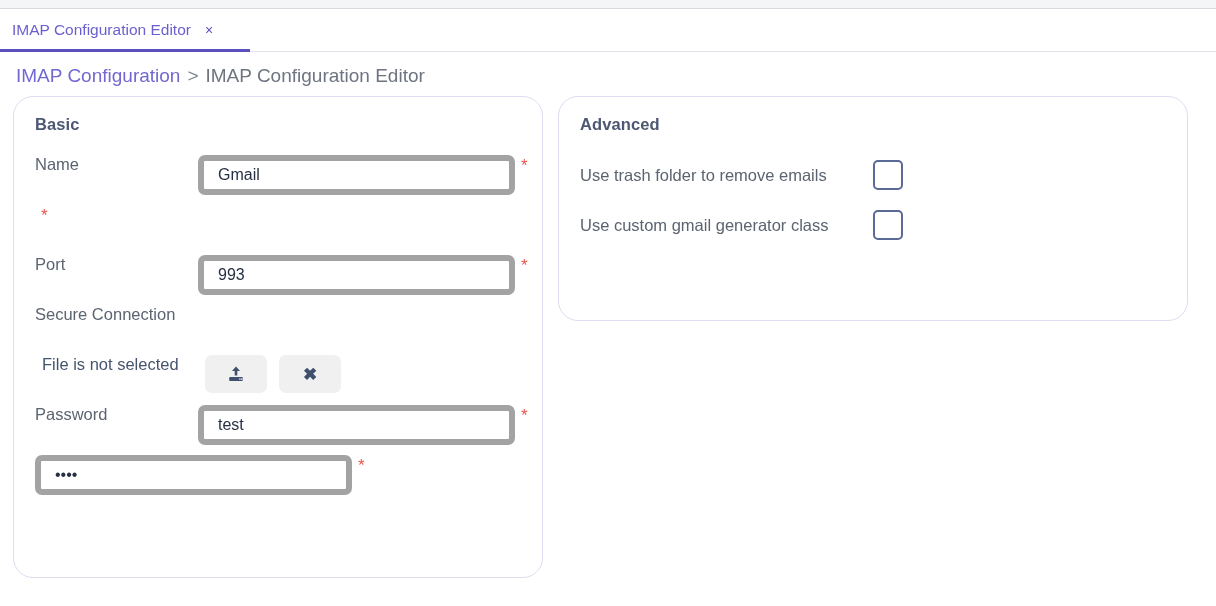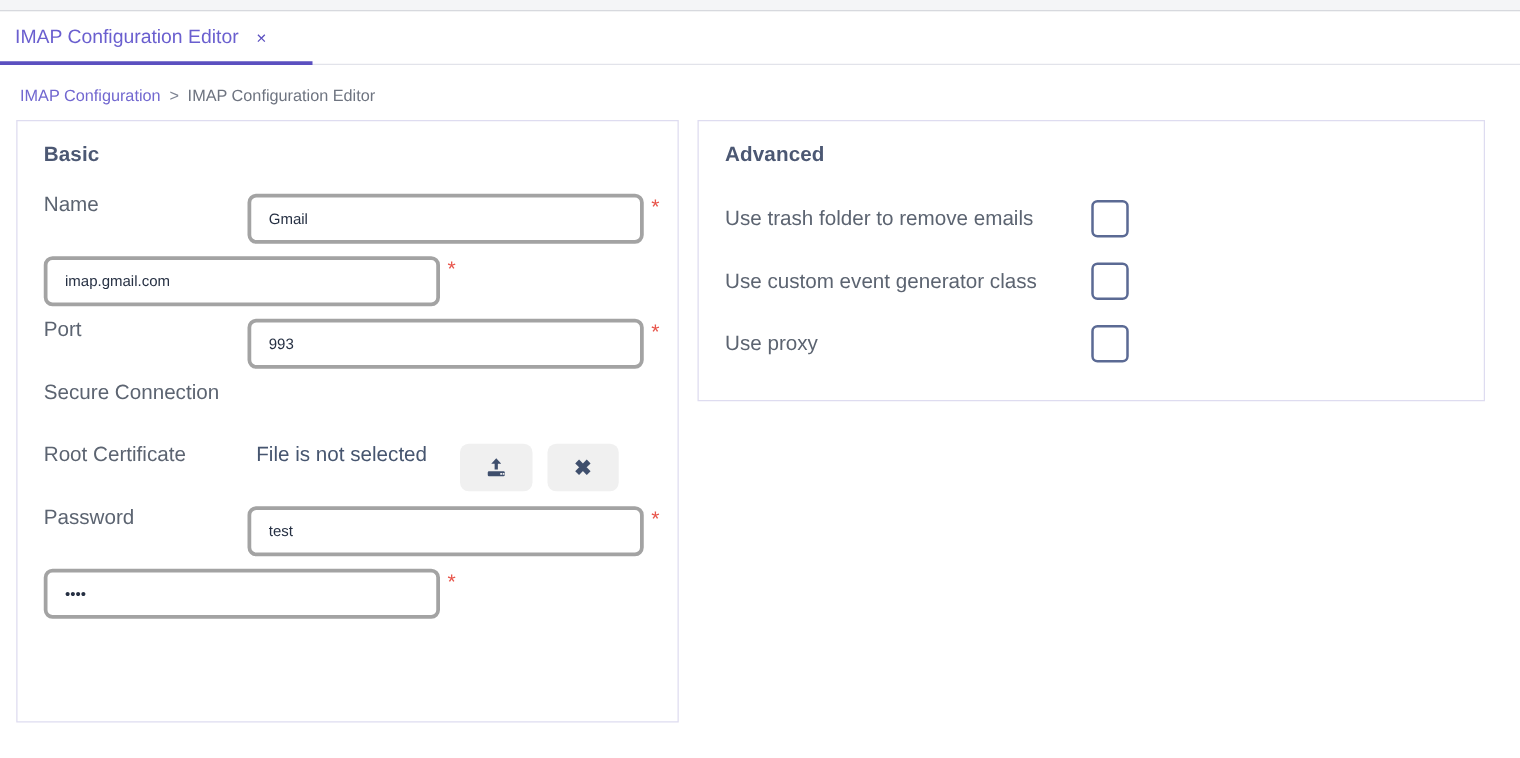--- a/index.html
+++ b/index.html
@@ -47,33 +47,33 @@
     line-height: 1;
     font-family: "Liberation Sans", sans-serif;
     cursor: pointer;
   }
 
   
   #breadcrumb {
     position: absolute; left: 16px; top: 62px;
     height: 28px;
     display: flex; align-items: center;
-    font-size: 13px;
+    font-size: 19px;
     white-space: nowrap;
   }
   .crumb-link { color: #7268d0; cursor: pointer; }
   .crumb-sep  { color: #7f8594; margin: 0 7px; }
   .crumb-cur  { color: #6e7480; }
 
   
   .panel {
     position: absolute;
     background: #ffffff;
     border: 1px solid #dedcf0;
-    border-radius: 0;
+    border-radius: 20px;
   }
   #panel-basic    { left: 13px;  top: 96px; width: 530px; height: 482px; }
   #panel-advanced { left: 558px; top: 96px; width: 630px; height: 225px; }
 
   .panel-title {
     position: absolute; left: 21px; top: 18px;
     font-size: 16.5px;
     font-weight: bold;
     color: #4c5873;
     letter-spacing: .1px;
@@ -91,24 +91,24 @@
   .flabel {
     font-size: 16.5px;
     color: #5c6471;
     width: 163px;
     flex: 0 0 163px;
     white-space: nowrap;
   }
   .finput {
     width: 317px;
     height: 40px;
-    border: 3px solid #a3a3a3;
+    border: 6px solid #a3a3a3;
     border-radius: 7px;
     background: #fff;
-    font-size: 12px;
+    font-size: 16px;
     color: #263043;
     padding: 0 14px;
     font-family: "Liberation Sans", "DejaVu Sans", sans-serif;
     outline: none;
   }
   .req {
     color: #e8564c;
     font-size: 17px;
     line-height: 1;
     margin-left: 6px;
@@ -213,36 +213,34 @@
 <div class="panel" id="panel-basic">
   <div class="panel-title">Basic</div>
 
   <div class="frow" style="top:58px">
     <span class="flabel">Name</span>
     <input class="finput" value="Gmail" style="">
     <span class="req">*</span>
   </div>
 
   <div class="frow" style="top:108px">
-    <input class="finput" value="imap.gmail.com" style="">
     <span class="req">*</span>
   </div>
 
   <div class="frow" style="top:158px">
     <span class="flabel">Port</span>
     <input class="finput" value="993" style="">
     <span class="req">*</span>
   </div>
 
   <div class="frow" style="top:208px">
     <span class="flabel">Secure Connection</span>
   </div>
 
   <div class="frow" style="top:258px; width:460px;">
-    <span class="flabel">Root Certificate</span>
     <span class="file-status">File is not selected</span>
     <button class="icon-btn">
       <svg width="18" height="18" viewBox="0 0 18 18">
         <path d="M9 1.5 L13 6 H10.3 V10.5 H7.7 V6 H5 Z" fill="#3f4f6d"></path>
         <rect x="2.2" y="12" width="13.6" height="4" rx="1" fill="#3f4f6d"></rect>
         <rect x="12.2" y="13.4" width="1.4" height="1.4" fill="#f0f0f0"></rect>
         <rect x="14.1" y="13.4" width="1.4" height="1.4" fill="#f0f0f0"></rect>
       </svg>
     </button>
     <button class="icon-btn">
@@ -265,21 +263,17 @@
 
 <div class="panel" id="panel-advanced">
   <div class="panel-title">Advanced</div>
 
   <div class="arow" style="top:58px">
     <span class="alabel">Use trash folder to remove emails</span>
     <input type="checkbox" class="cbox" style="">
   </div>
 
   <div class="arow" style="top:108px">
-    <span class="alabel">Use custom event generator class</span>
+    <span class="alabel">Use custom gmail generator class</span>
     <input type="checkbox" class="cbox" style="">
   </div>
 
-  <div class="arow" style="top:158px">
-    <span class="alabel">Use proxy</span>
-    <input type="checkbox" class="cbox" style="">
-  </div>
 </div>
 
 </body></html>

